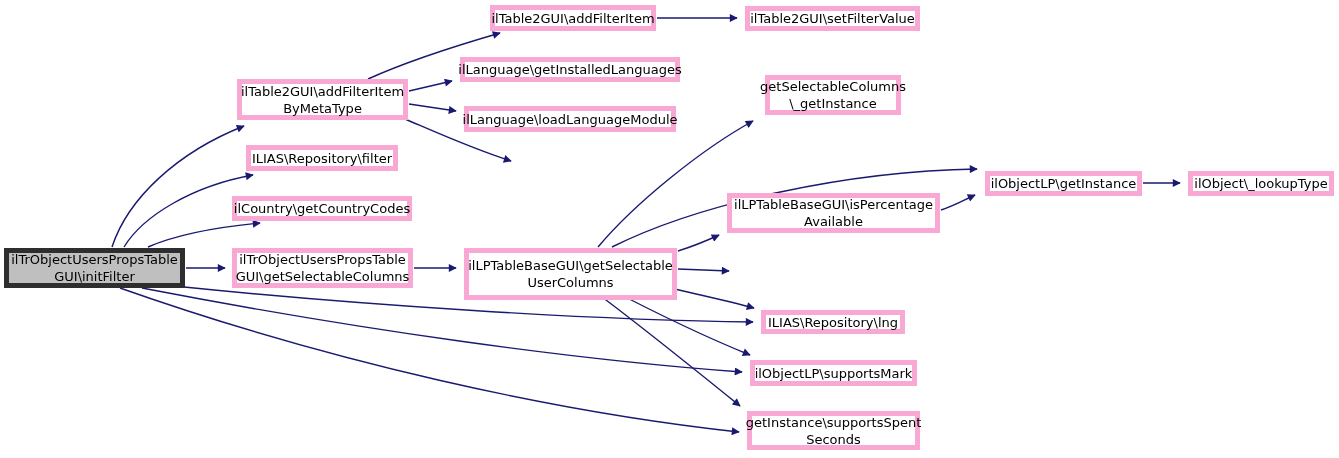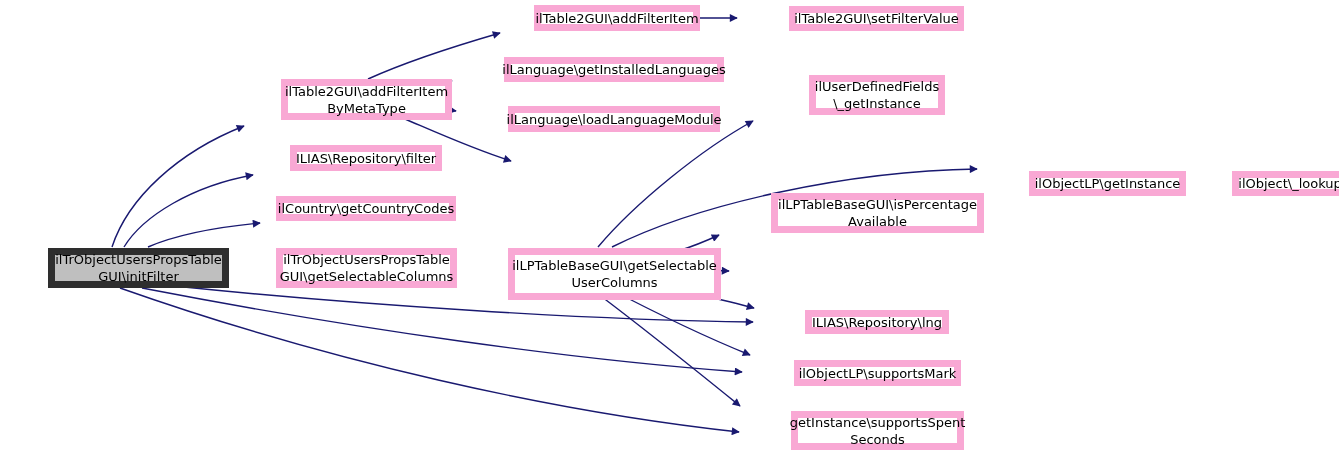--- a/index.html
+++ b/index.html
@@ -6,26 +6,25 @@
   #graph{
     position:relative;
     width:1339px;height:458px;
     background:#ffffff;
     font-family:"DejaVu Sans","Liberation Sans",sans-serif;
     overflow:hidden;
   }
   #edges{position:absolute;left:0;top:0;width:1339px;height:458px;}
   .node{
     position:absolute;box-sizing:border-box;
-    background:#ffffff;border:7px solid #f9a8d4;
+    background:#ffffff;border:5px solid #f9a8d4;
     display:flex;align-items:center;justify-content:center;
     text-align:center;white-space:pre-line;
     font-size:13px;line-height:17px;color:#000000;
     cursor:pointer;
-    margin-left:44px;
   }
   .node.root{background:#bfbfbf;border-color:#2e2e2e;cursor:default;}
   path.edge{fill:none;stroke:#191970;stroke-width:1.4px;}
 </style>
 </head>
 <body>
 
 <div id="graph">
 
   <svg id="edges" viewBox="0 0 1339 458" xmlns="http://www.w3.org/2000/svg">
@@ -73,21 +72,21 @@
 
   <div class="node" style="left:490px;top:5px;width:166px;height:26px">ilTable2GUI\addFilterItem</div>
 
   <div class="node" style="left:745px;top:6px;width:175px;height:25px">ilTable2GUI\setFilterValue</div>
 
   <div class="node" style="left:460px;top:57px;width:220px;height:25px">ilLanguage\getInstalledLanguages</div>
 
   <div class="node" style="left:464px;top:106px;width:212px;height:26px">ilLanguage\loadLanguageModule</div>
 
 
-  <div class="node" style="left:765px;top:75px;width:136px;height:40px">ilUserDefinedFields
+  <div class="node" style="left:765px;top:75px;width:136px;height:40px">getSelectableColumns
 \_getInstance</div>
 
   <div class="node" style="left:464px;top:248px;width:213px;height:52px">ilLPTableBaseGUI\getSelectable
 UserColumns</div>
 
   <div class="node" style="left:727px;top:193px;width:213px;height:40px">ilLPTableBaseGUI\isPercentage
 Available</div>
 
 
   <div class="node" style="left:761px;top:310px;width:144px;height:24px">ILIAS\Repository\lng</div>

